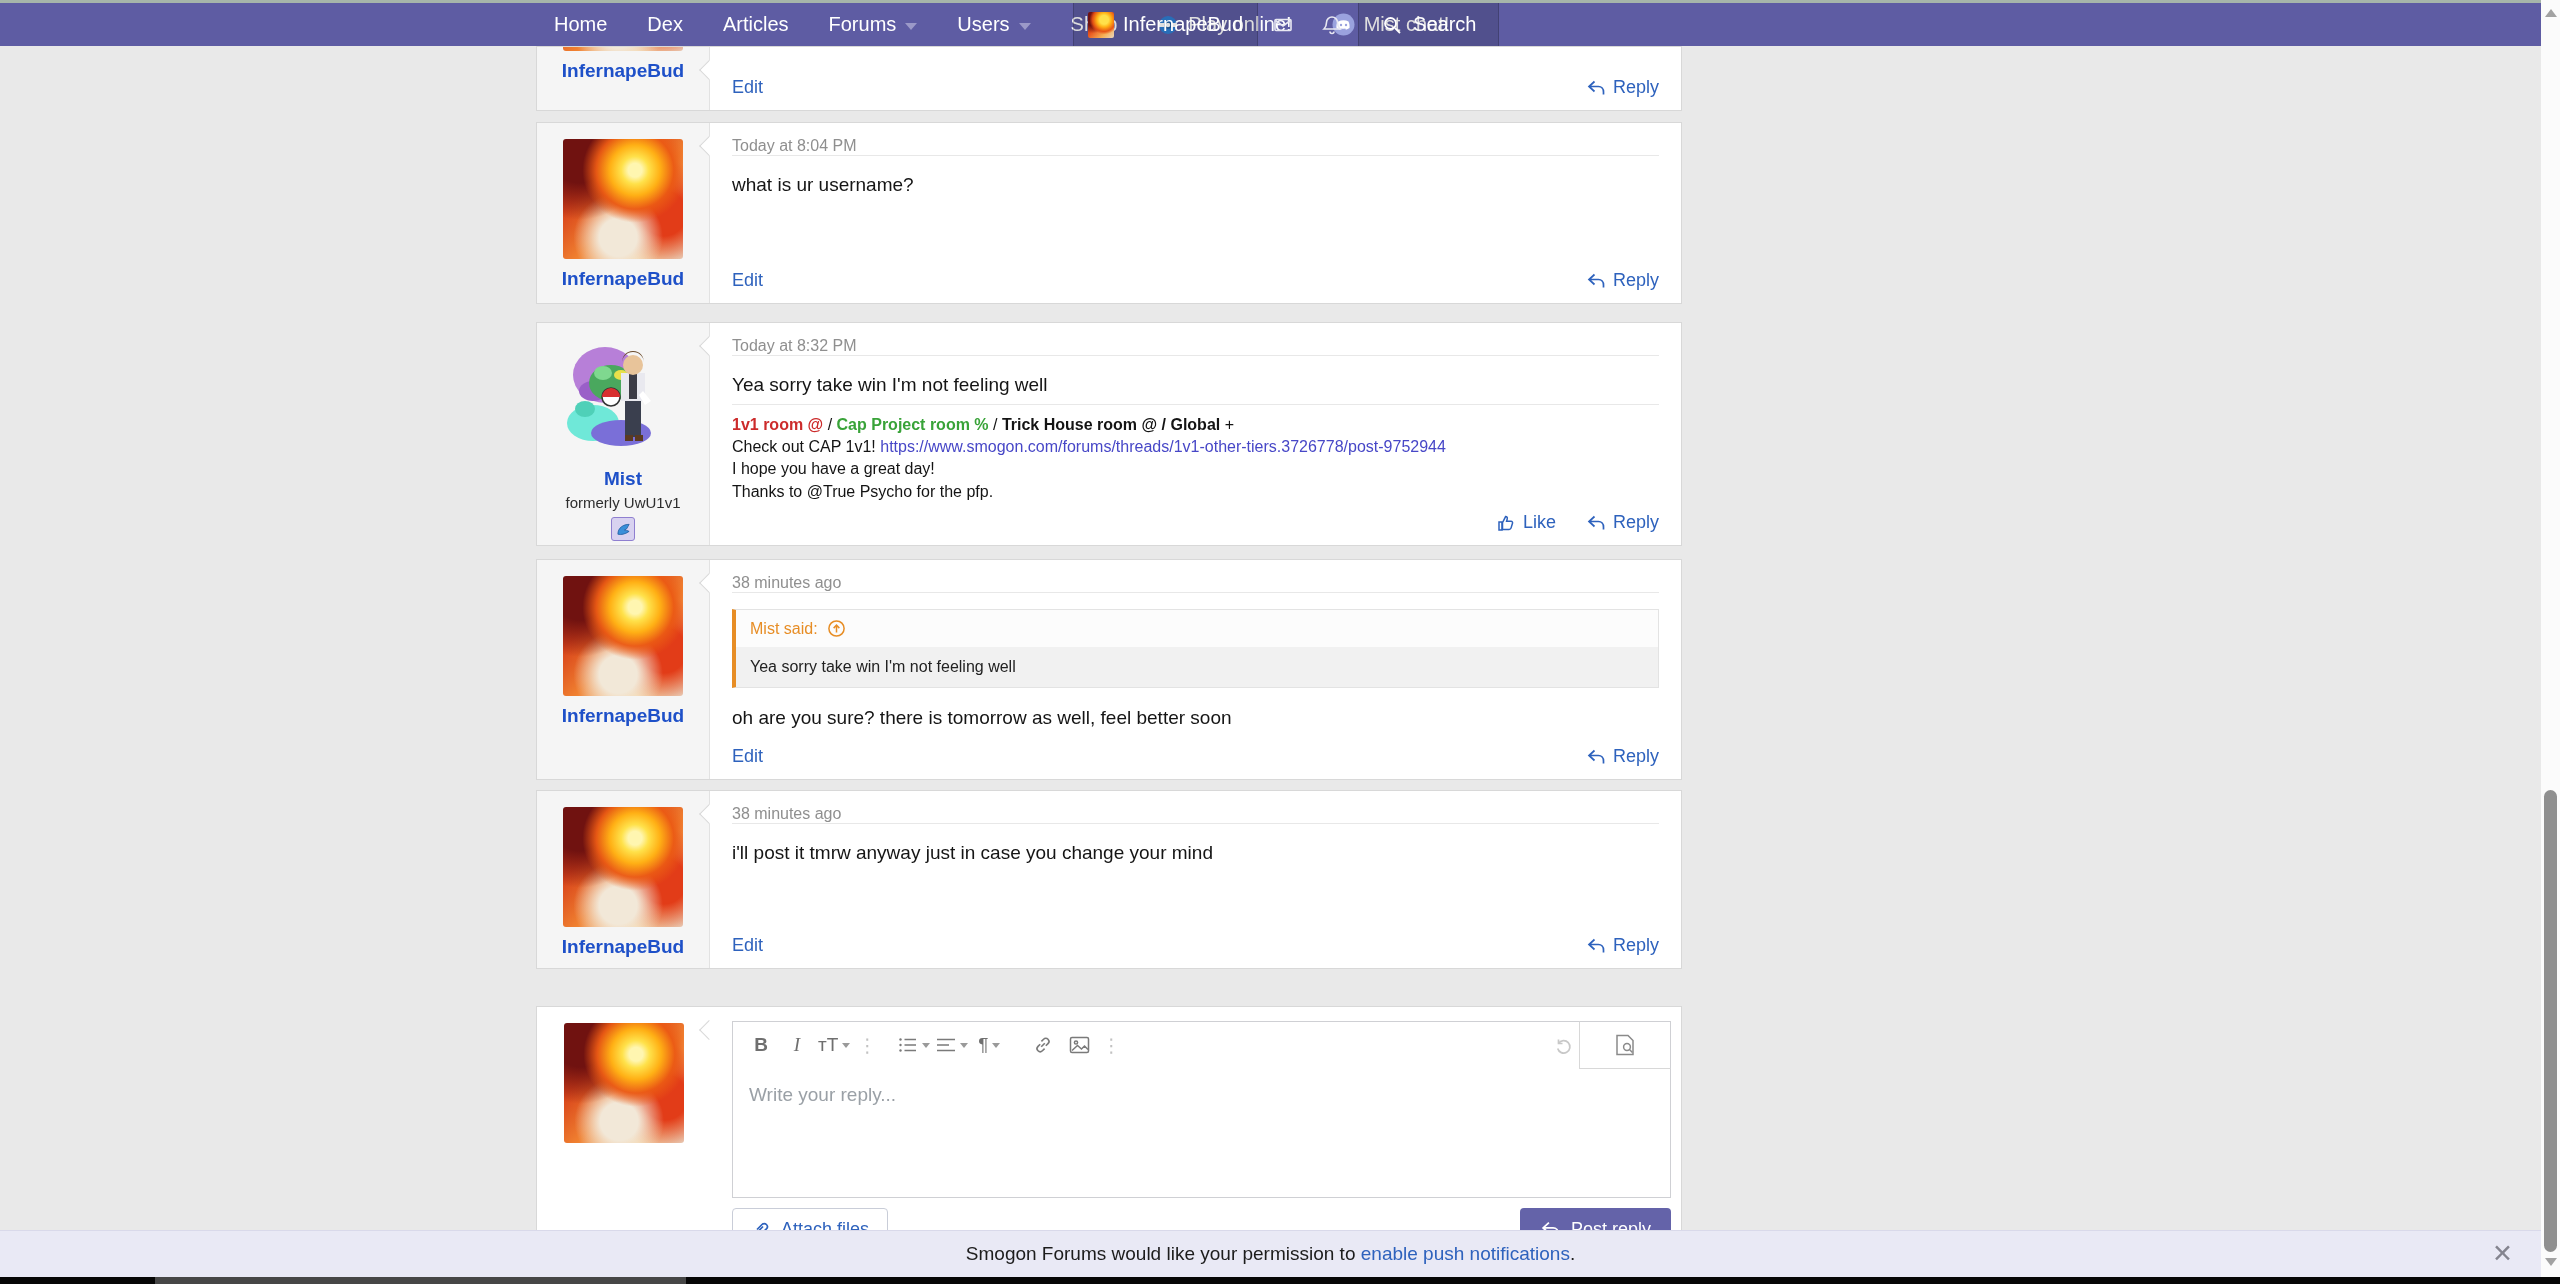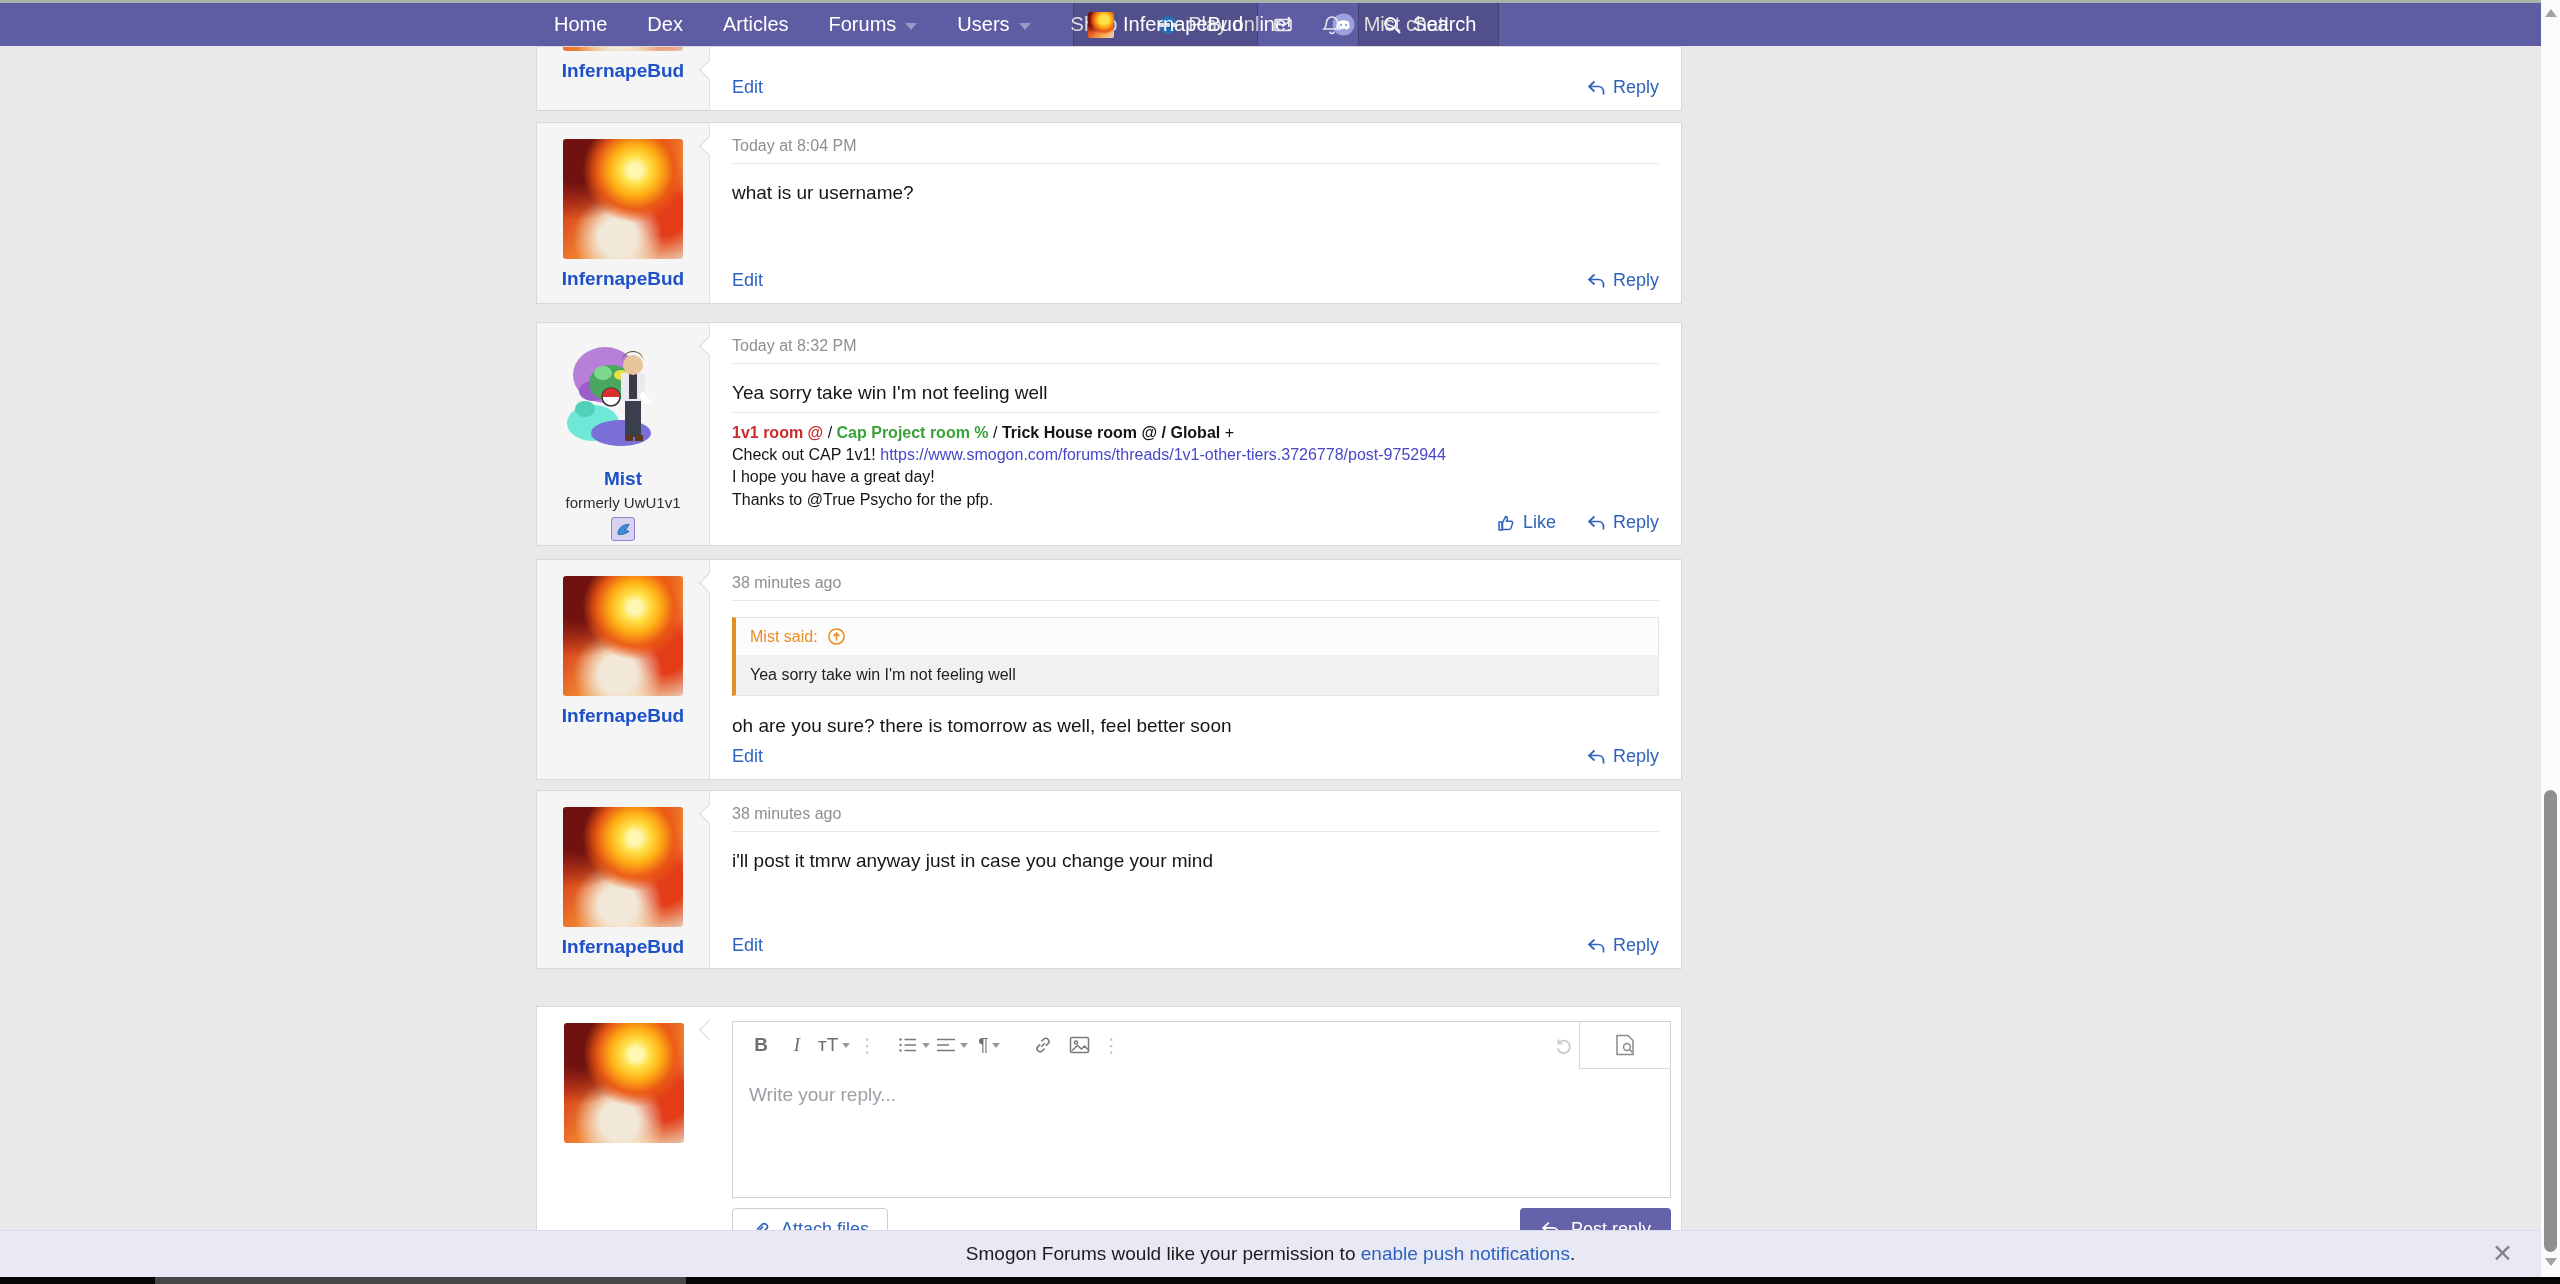--- a/index.html
+++ b/index.html
@@ -36,21 +36,21 @@
       linear-gradient(135deg,#a81a10 0%,#d8431a 30%,#f08030 55%,#f6c98e 80%,#e9dbc8 100%);}
   .avatar.partial{margin-top:-116px;}
   .mist-avatar{width:120px;height:120px;background:none;cursor:pointer;}
   .uname{margin-top:9px;font-weight:bold;font-size:19px;color:#1e50c8;cursor:pointer;}
   .unote{margin-top:4px;font-size:15px;color:#2e2e2e;}
   .ubadge{margin-top:6px;width:22px;height:22px;border:1px solid #8f7fd0;background:#d8d2f0;border-radius:3px;
     display:flex;align-items:center;justify-content:center;cursor:pointer;}
   .main{flex:1;position:relative;padding:14px 22px;box-sizing:border-box;}
   .main::before{content:"";position:absolute;left:-8px;top:16px;width:13px;height:13px;background:#fff;
     border-left:1px solid #d8d8d8;border-bottom:1px solid #d8d8d8;transform:rotate(45deg);}
-  .tstamp{font-size:16px;color:#8f8f8f;padding-bottom:8px;border-bottom:1px solid #e8e8e8;margin-bottom:16px;cursor:pointer;}
+  .tstamp{font-size:16px;color:#8f8f8f;border-bottom:1px solid #e8e8e8;margin-bottom:16px;cursor:pointer;}
   .msg{font-size:19px;color:#151515;line-height:1.35;}
   .actions{position:absolute;left:22px;right:22px;bottom:12px;display:flex;align-items:flex-start;font-size:18px;}
   .alink{color:#2e62bd;cursor:pointer;display:flex;align-items:center;gap:7px;}
   .aright{margin-left:auto;display:flex;gap:30px;align-items:center;}
   
   .sig{margin-top:6px;border-top:1px solid #e8e8e8;padding-top:9px;font-size:16px;line-height:1.4;color:#141414;}
   .sig .red{color:#cc2b2b;font-weight:bold;}
   .sig .green{color:#39a339;font-weight:bold;}
   .sig .bold{font-weight:bold;}
   .sig-link{color:#4747c7;cursor:pointer;}

